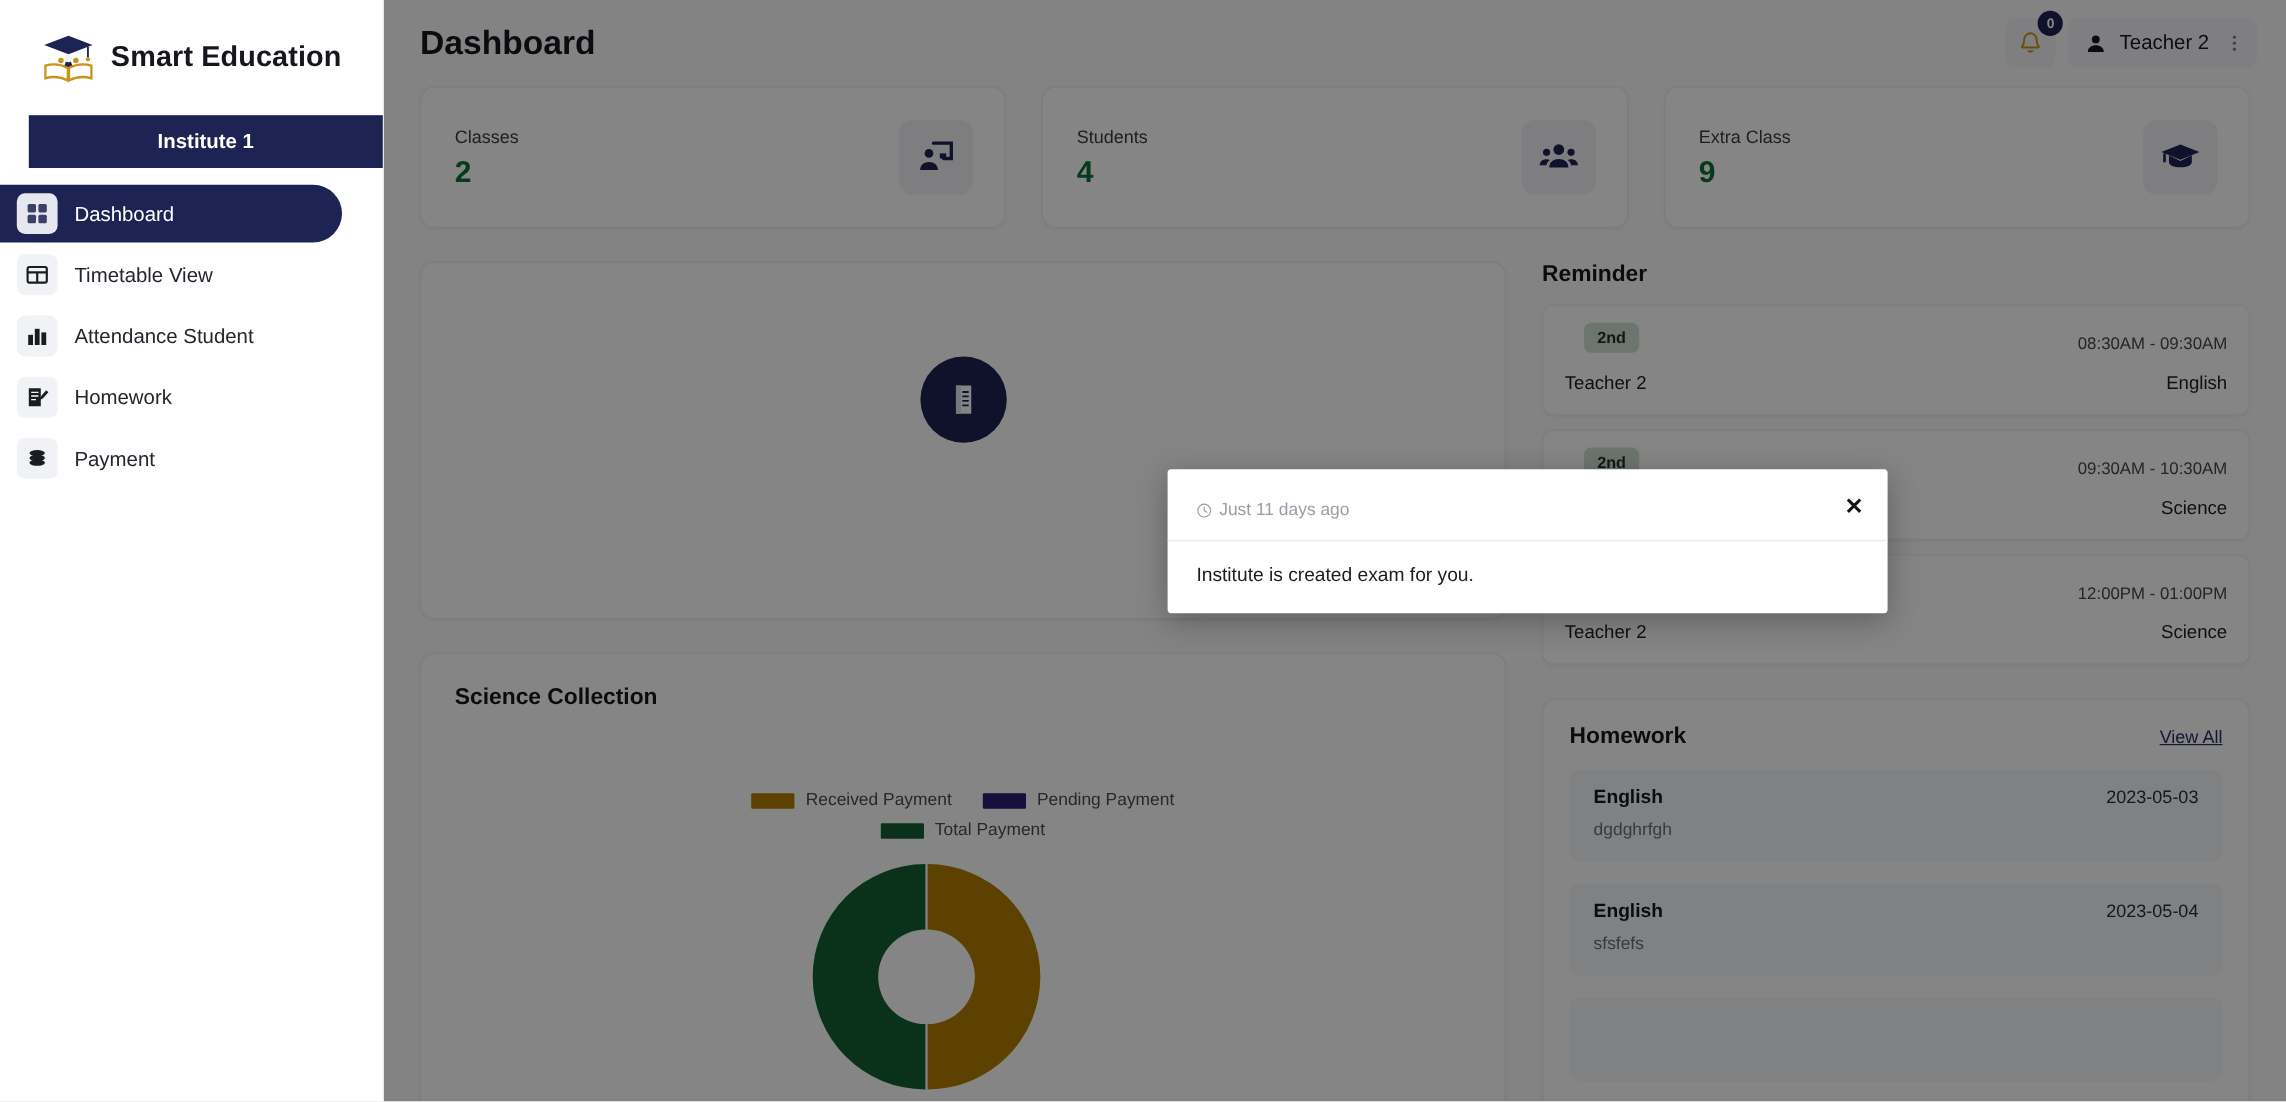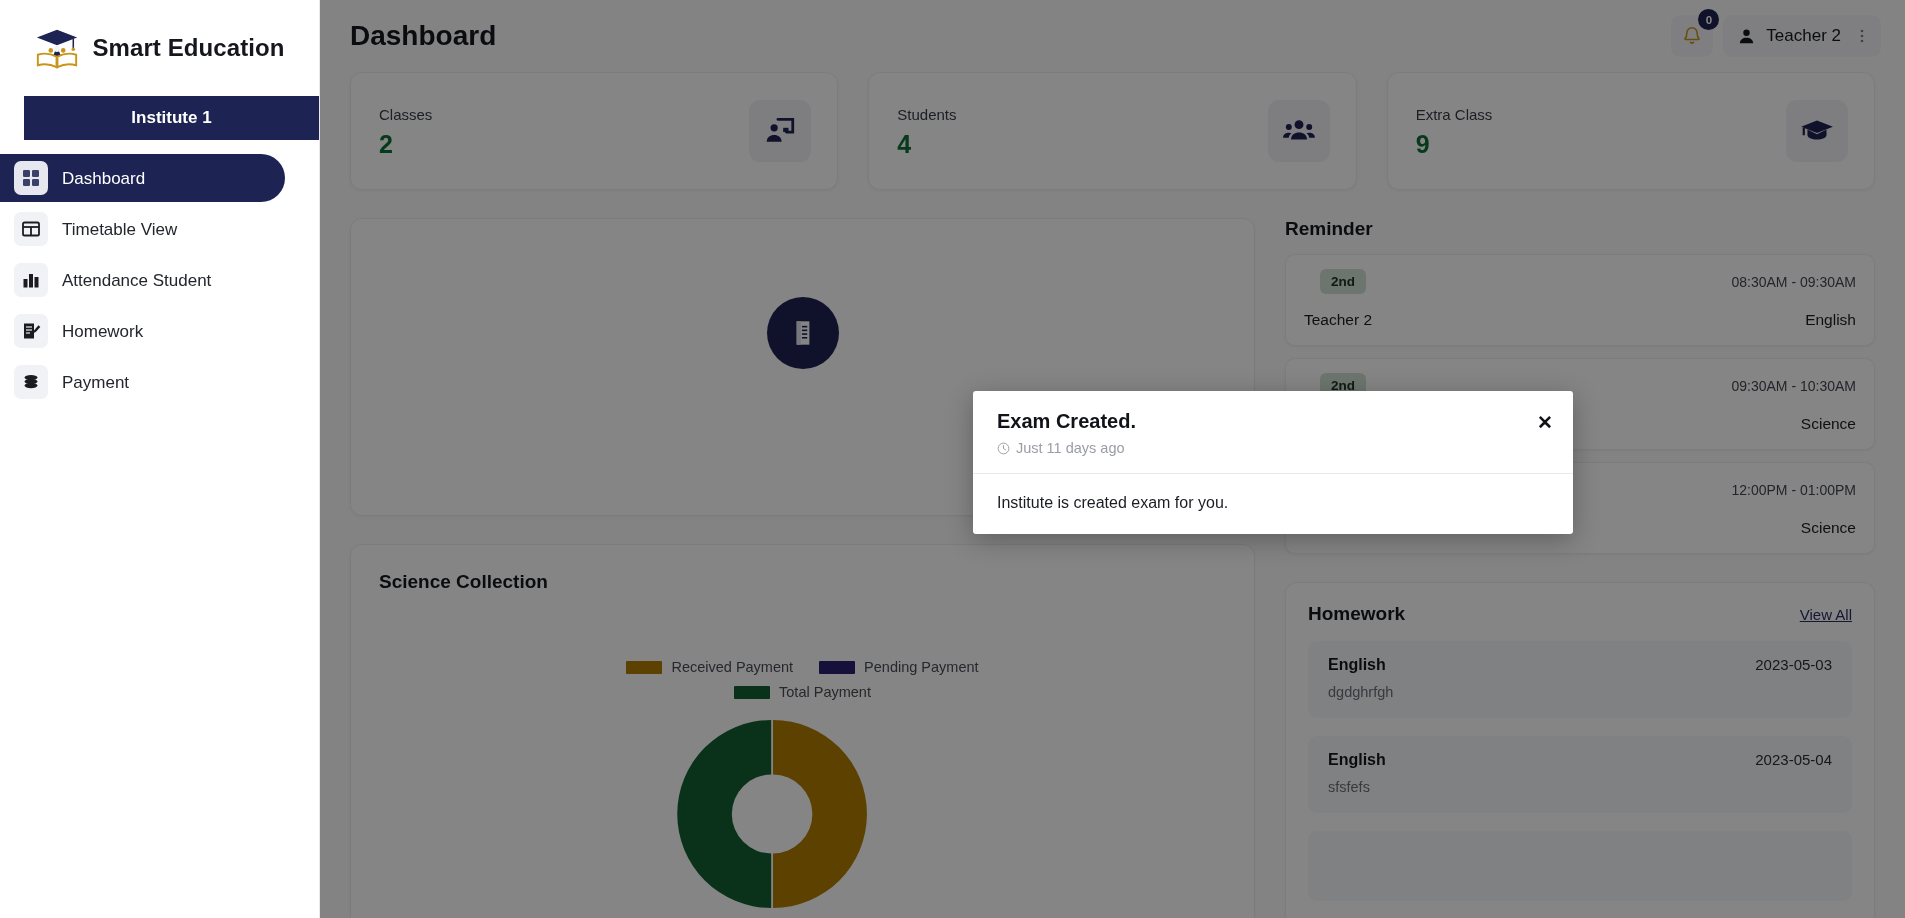--- a/index.html
+++ b/index.html
@@ -120,21 +120,21 @@
 
   
   #reminder-section { }
   .section-head { display: flex; align-items: center; justify-content: space-between; margin-bottom: 14px; }
   .view-all { font-size: 15px; color: #2a2f63; text-decoration: underline; cursor: pointer; }
   .reminder-card {
     background: #fff; border: 1px solid #edeef3; border-radius: 10px;
     box-shadow: 0 1px 3px rgba(25,30,60,.05);
     padding: 14px 18px 16px; margin-bottom: 12px;
   }
-  .rc-top { display: flex; align-items: center; justify-content: space-between; padding-left: 16px; }
+  .rc-top { display: flex; align-items: flex-end; justify-content: space-between; padding-left: 16px; }
   .grade-badge {
     background: #cfe3d3; color: #233028; font-size: 13.5px; font-weight: 600;
     padding: 5px 11px; border-radius: 6px;
   }
   .rc-time { font-size: 14px; color: #454851; }
   .rc-bot { display: flex; align-items: center; justify-content: space-between; margin-top: 17px; }
   .rc-teacher { font-size: 15.5px; color: #1b1d23; }
   .rc-subject { font-size: 15.5px; color: #1b1d23; }
 
   
@@ -457,21 +457,20 @@
           </div>
 
         </div>
       </div>
     </div>
 
     <div id="overlay"></div>
 
     <div id="modal">
       <div class="modal-head">
-        <div class="modal-title">Exam Created.</div>
         <div class="modal-sub">
           <svg width="13" height="13" viewBox="0 0 16 16">
             <circle cx="8" cy="8" r="6.6" fill="none" stroke="#9a9da5" stroke-width="1.2"></circle>
             <path d="M8 4.3V8l2.6 1.6" fill="none" stroke="#9a9da5" stroke-width="1.2" stroke-linecap="round"></path>
           </svg>
           <span>Just 11 days ago</span>
         </div>
         <button class="modal-close">✕</button>
       </div>
       <div class="modal-body">Institute is created exam for you.</div>

